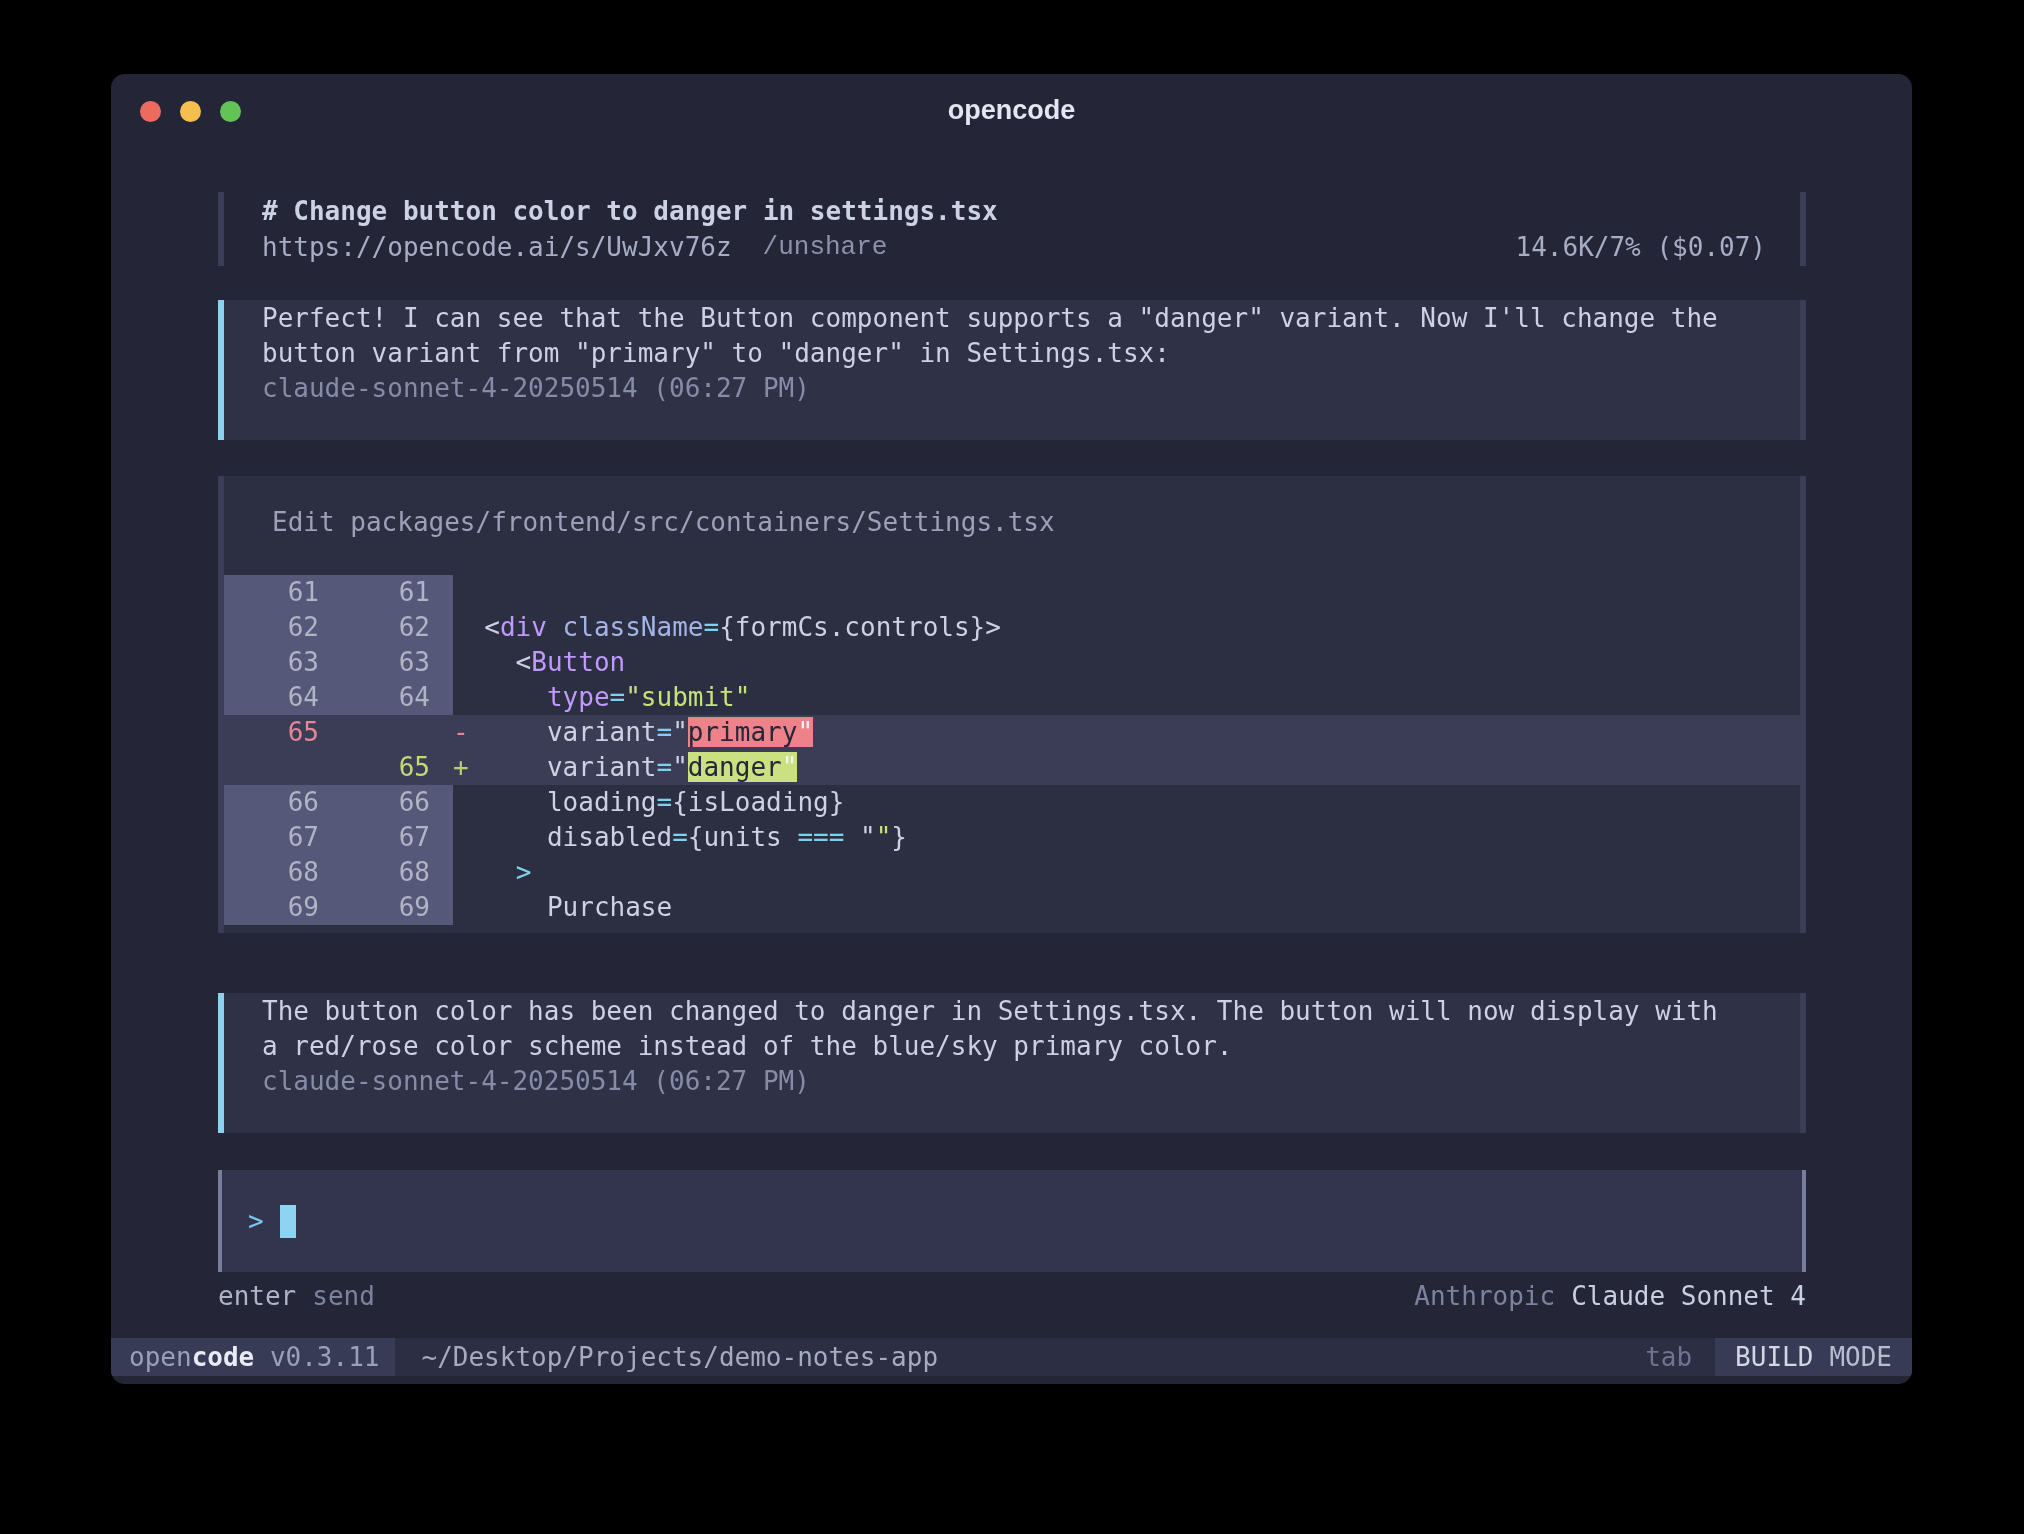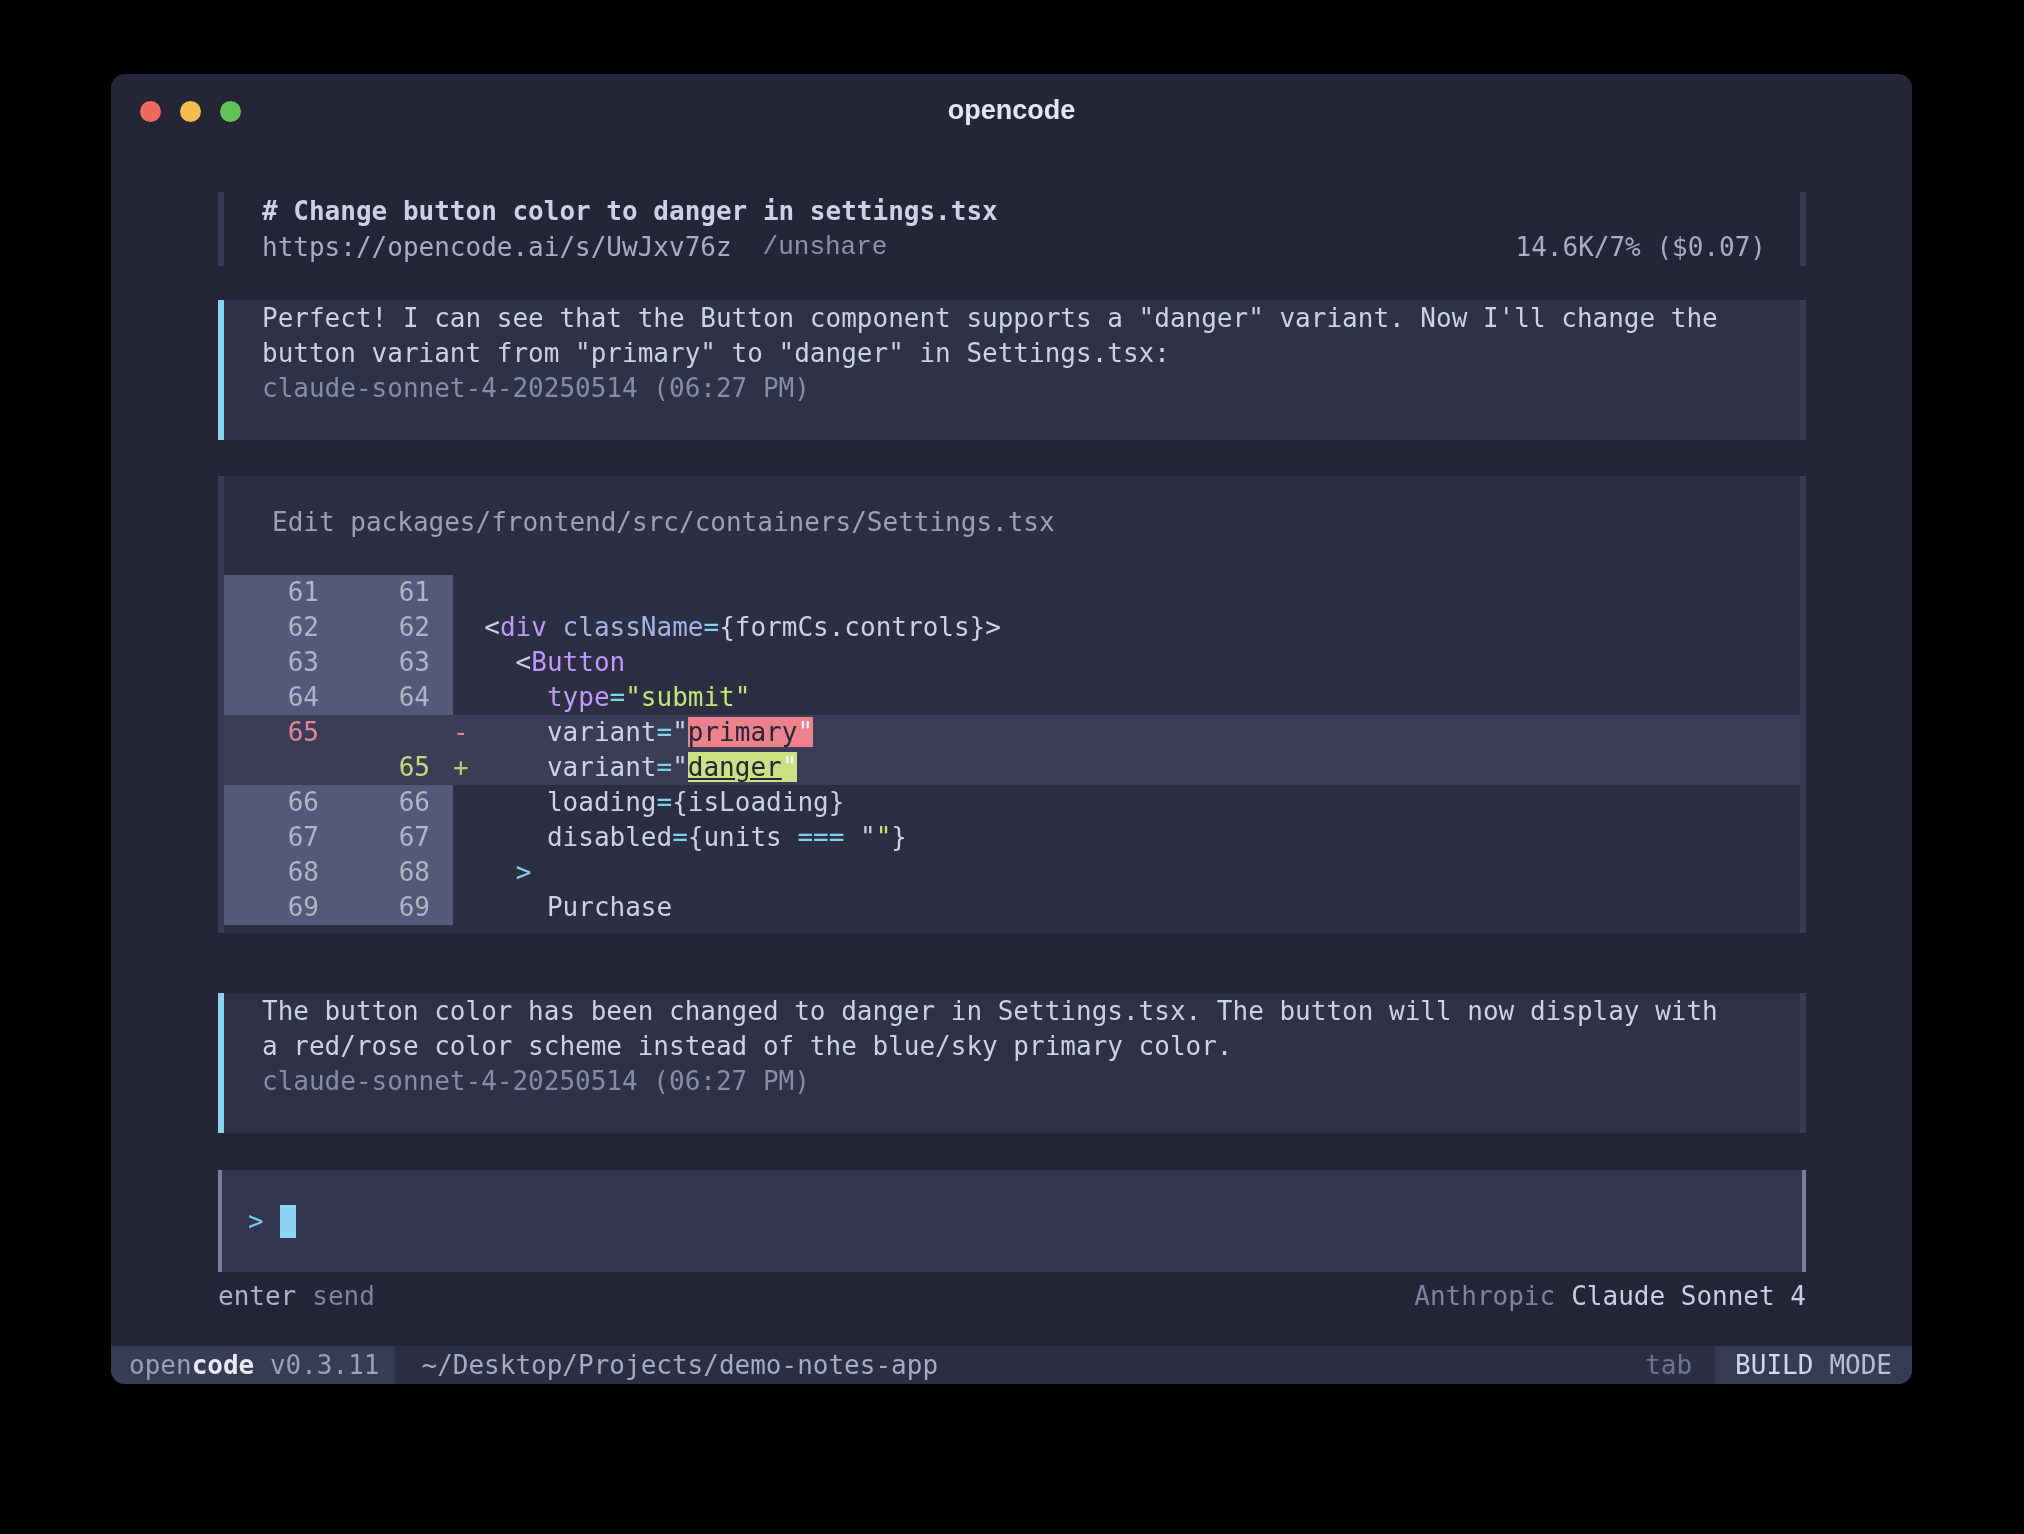--- a/index.html
+++ b/index.html
@@ -54,39 +54,39 @@
   .dcode { white-space:pre; flex:1; }
   .seg-t { color:#ccd1e3; }
   .seg-p { color:#c099fa; }
   .seg-att { color:#a5b4e6; }
   .seg-c { color:#7fd2ee; }
   .seg-s { color:#c5e478; }
   .seg-mrm { color:#e38794; }
   .seg-mad { color:#b7cf6f; }
   .seg-hlr { background:#ee828b; color:#24263a; }
   .seg-hlrq { background:#ee828b; color:#f2f3f7; }
-  .seg-hlg { background:#cbe081; color:#24263a;text-decoration:underline; }
+  .seg-hlg { background:#cbe081; color:#24263a; }
   .seg-hlgq { background:#cbe081; color:#f2f3f7; }
 
   
   .inputbox { margin-top:37px; height:102px; background:#33354e;
               border-left:4px solid #797e9c; border-right:4px solid #797e9c;
               display:flex; align-items:center; padding-left:26px; }
   .prompt-char { color:#7ac8ee; }
   .cursor { display:inline-block; width:16px; height:33px; background:#8ed4f2; margin-left:16px; }
 
   .footerrow { margin-top:6px; line-height:36px; display:flex; }
   .hint-key { color:#aeb3ca; }
   .hint-act { color:#7d829e; margin-left:16px; }
   .footerrow .sp { flex:1; }
   .provider { color:#7d829e; margin-right:16px; }
   .model { color:#c9cee0; }
 
   
-  .statusbar { position:absolute; left:0; right:0; bottom:0; height:38px;
+  .statusbar { position:absolute; left:0; right:0; bottom:8px; height:38px;
                background:#2c2e44; display:flex; align-items:center; }
   .chip { height:38px; display:flex; align-items:center; background:#383b56; }
   .chip.left { padding:0 16px 0 18px; }
   .chip.right { padding:0 20px; margin-left:3px; }
   .sb-dim { color:#9ba0ba; }
   .sb-bold { color:#e8ebf4; font-weight:700; }
   .sb-path { margin-left:26px; color:#a6abc4; }
   .statusbar .sp { flex:1; }
   .sb-tab { color:#6e7390; margin-right:20px; }
   .sb-build { color:#d3d6e4; font-weight:400; margin-right:16px; }

